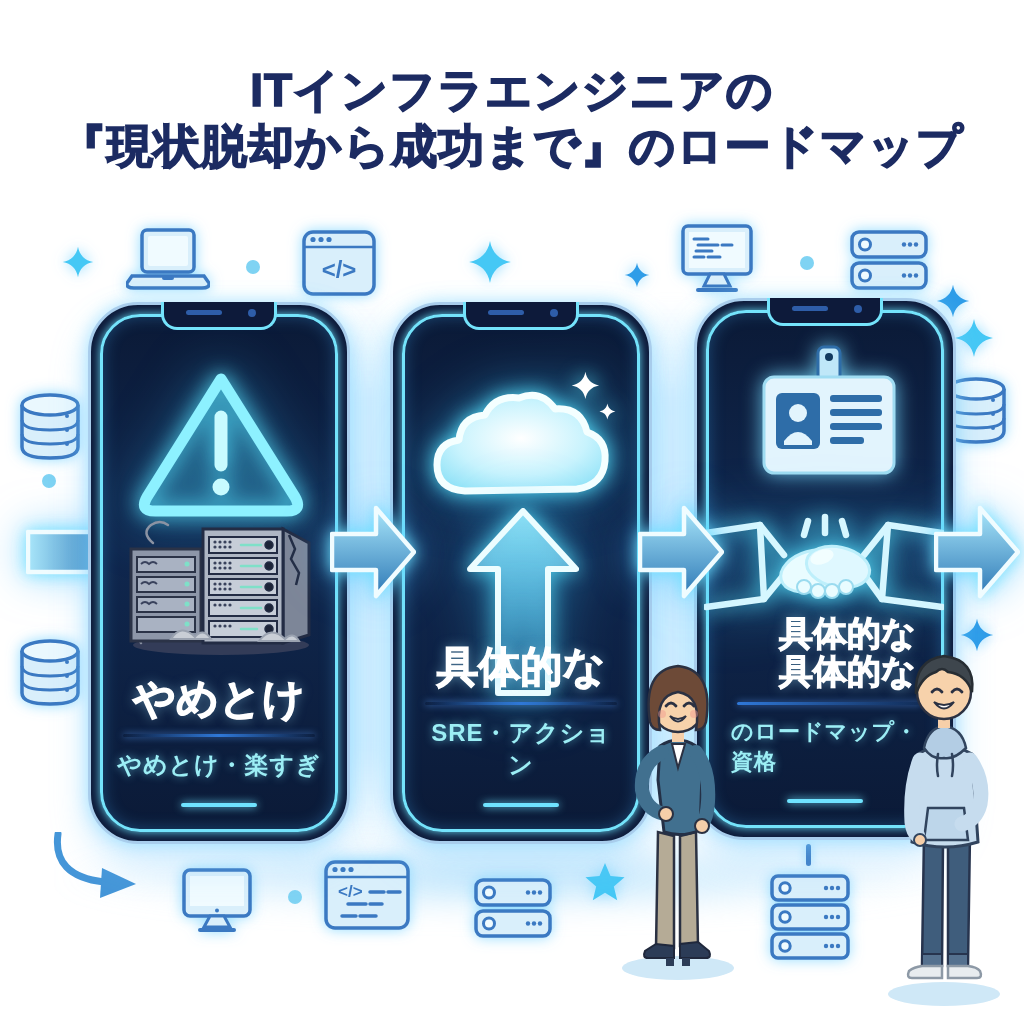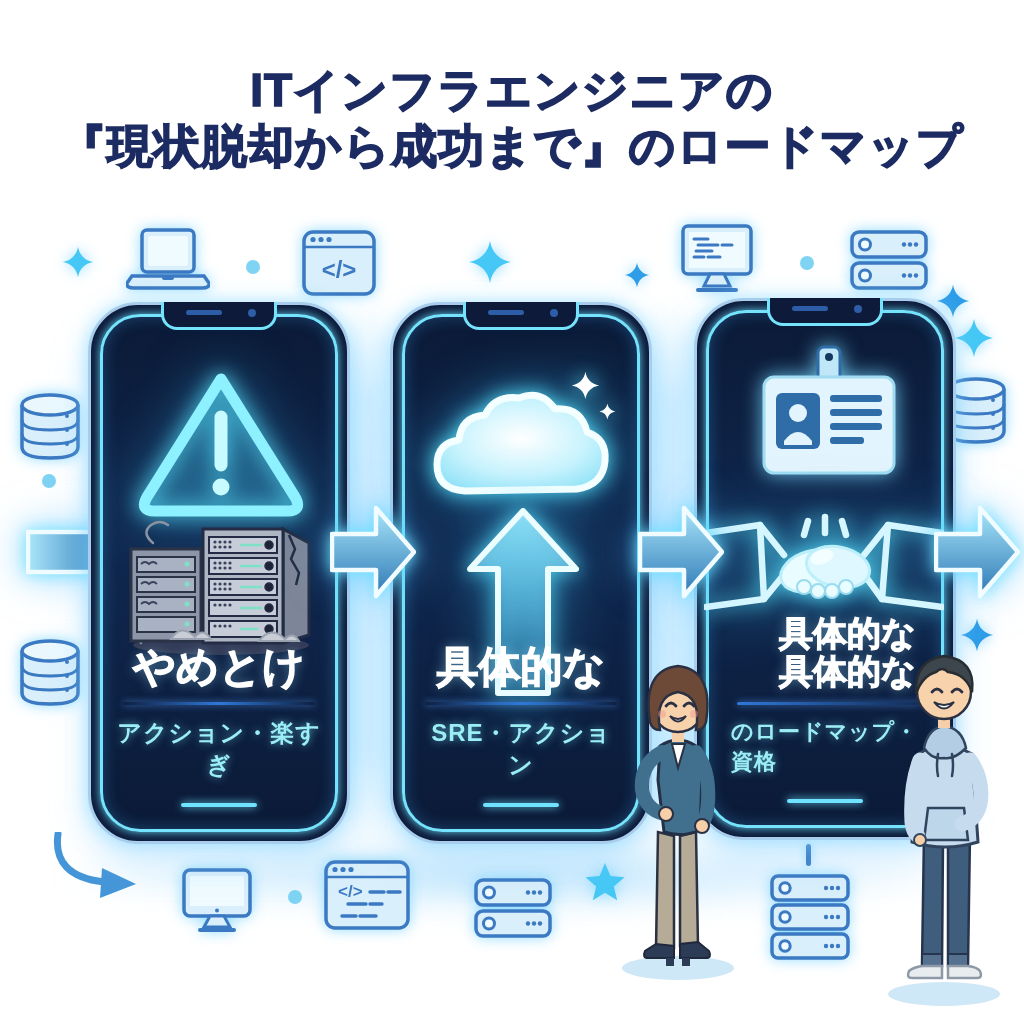--- a/index.html
+++ b/index.html
@@ -331,21 +331,21 @@
           <circle cx="156" cy="93" r="4"></circle>
             <circle cx="156" cy="114" r="4"></circle>
         </g>
         <path d="M176,20 l6,14 l-4,10 l8,14 l-3,12" fill="none" stroke="#232c44" stroke-width="2.5"></path>
         <path d="M58,124 q10,-16 24,-2 q8,-10 16,2 z" fill="#c9ced6" stroke="#9aa2b0" stroke-width="2"></path>
         <path d="M146,126 q12,-16 26,-2 q8,-8 14,2 z" fill="#c9ced6" stroke="#9aa2b0" stroke-width="2"></path>
       </svg>
       <div class="stage-text">
         <div class="heading">やめとけ</div>
         <div class="divider"></div>
-        <div class="subtitle">アクション・楽すぎ</div>
+        <div class="subtitle">やめとけ・楽すぎ</div>
       </div>
       <div class="home"></div>
     </div>
     <div class="notch">
       <div class="speaker"></div>
       <div class="cam"></div>
     </div>
   </div>
 
   <div class="phone" style="left:390px;top:302px">

